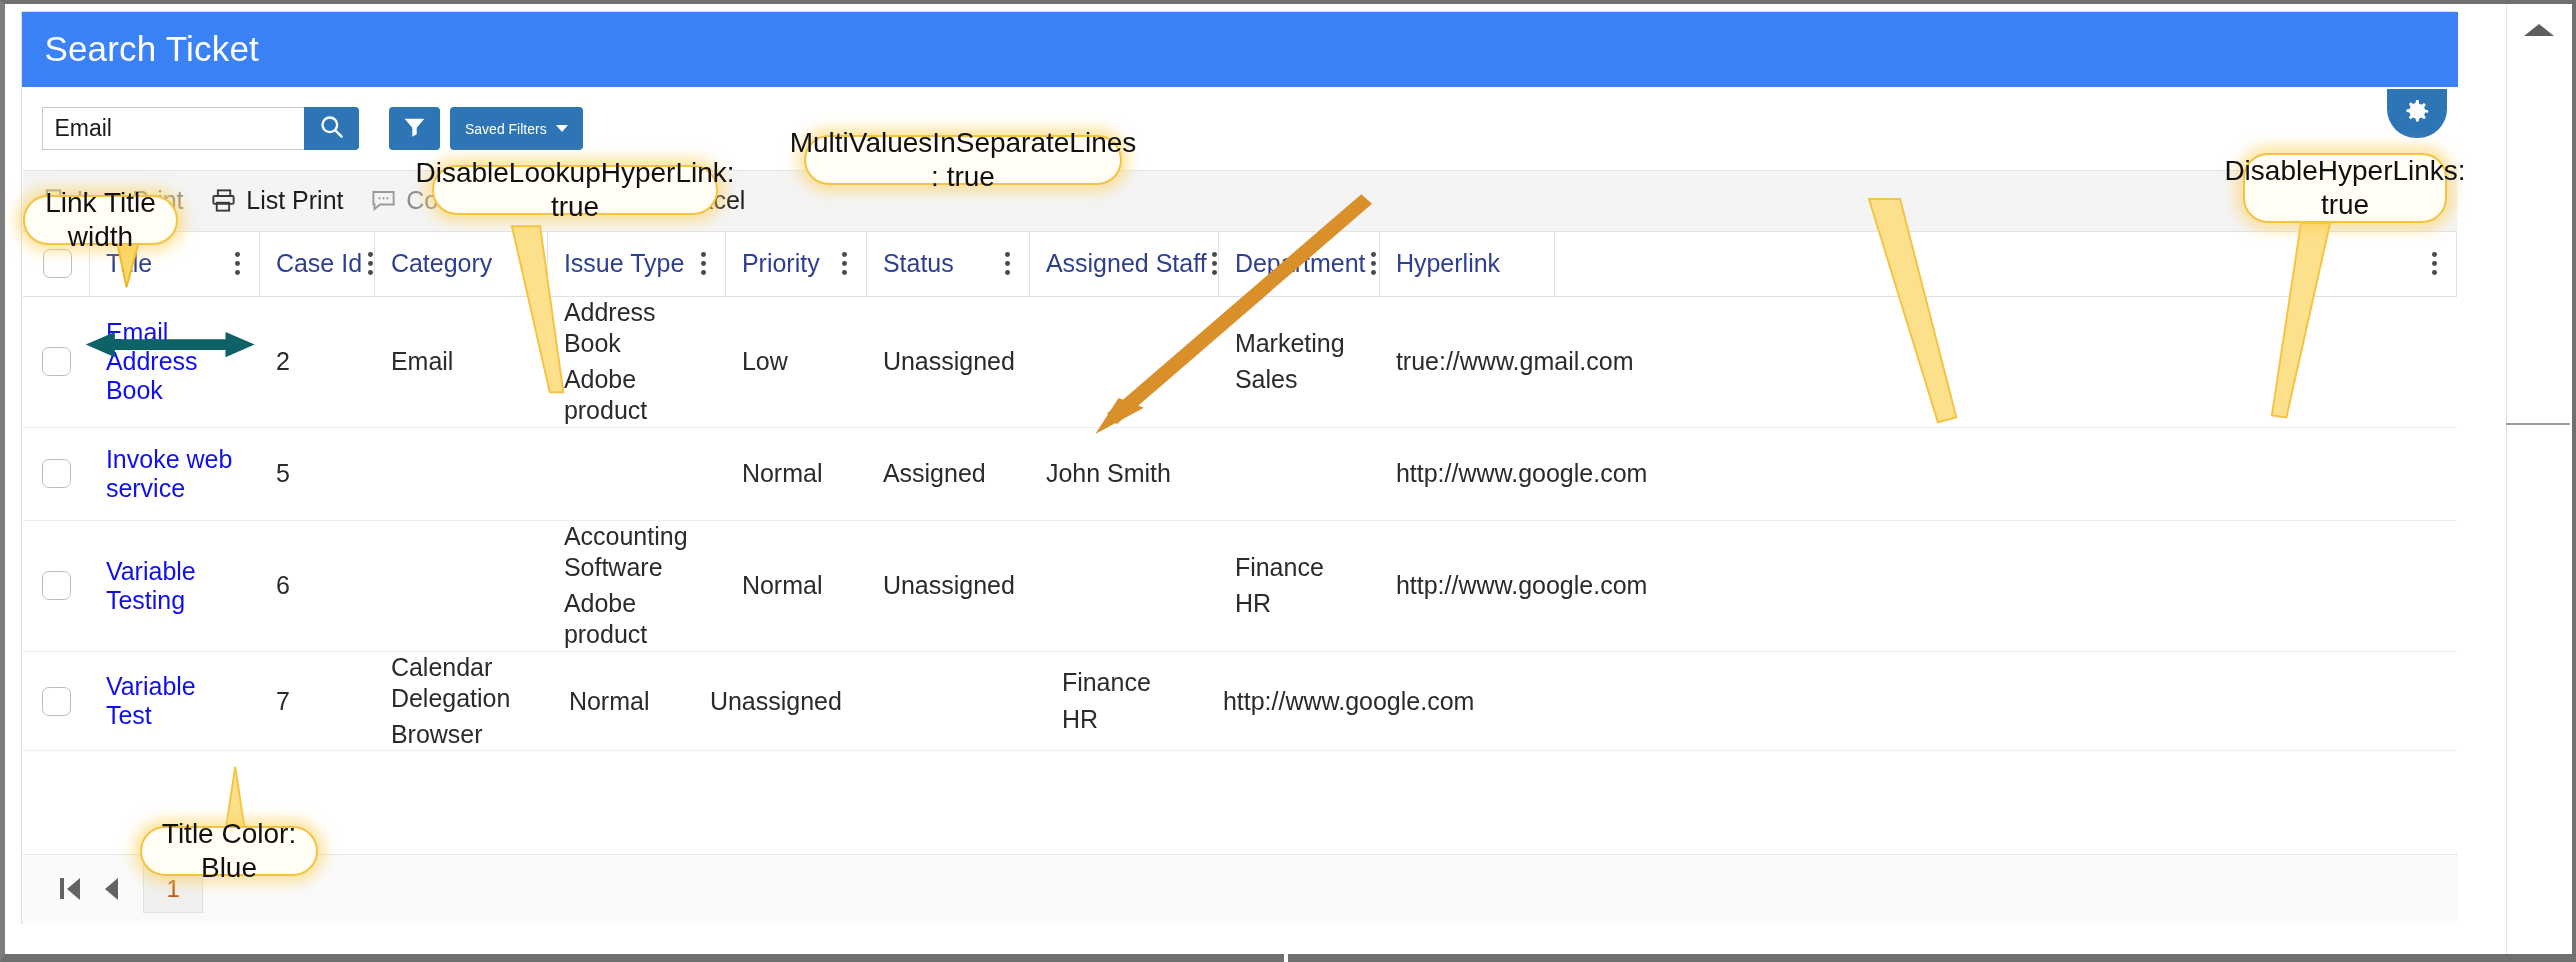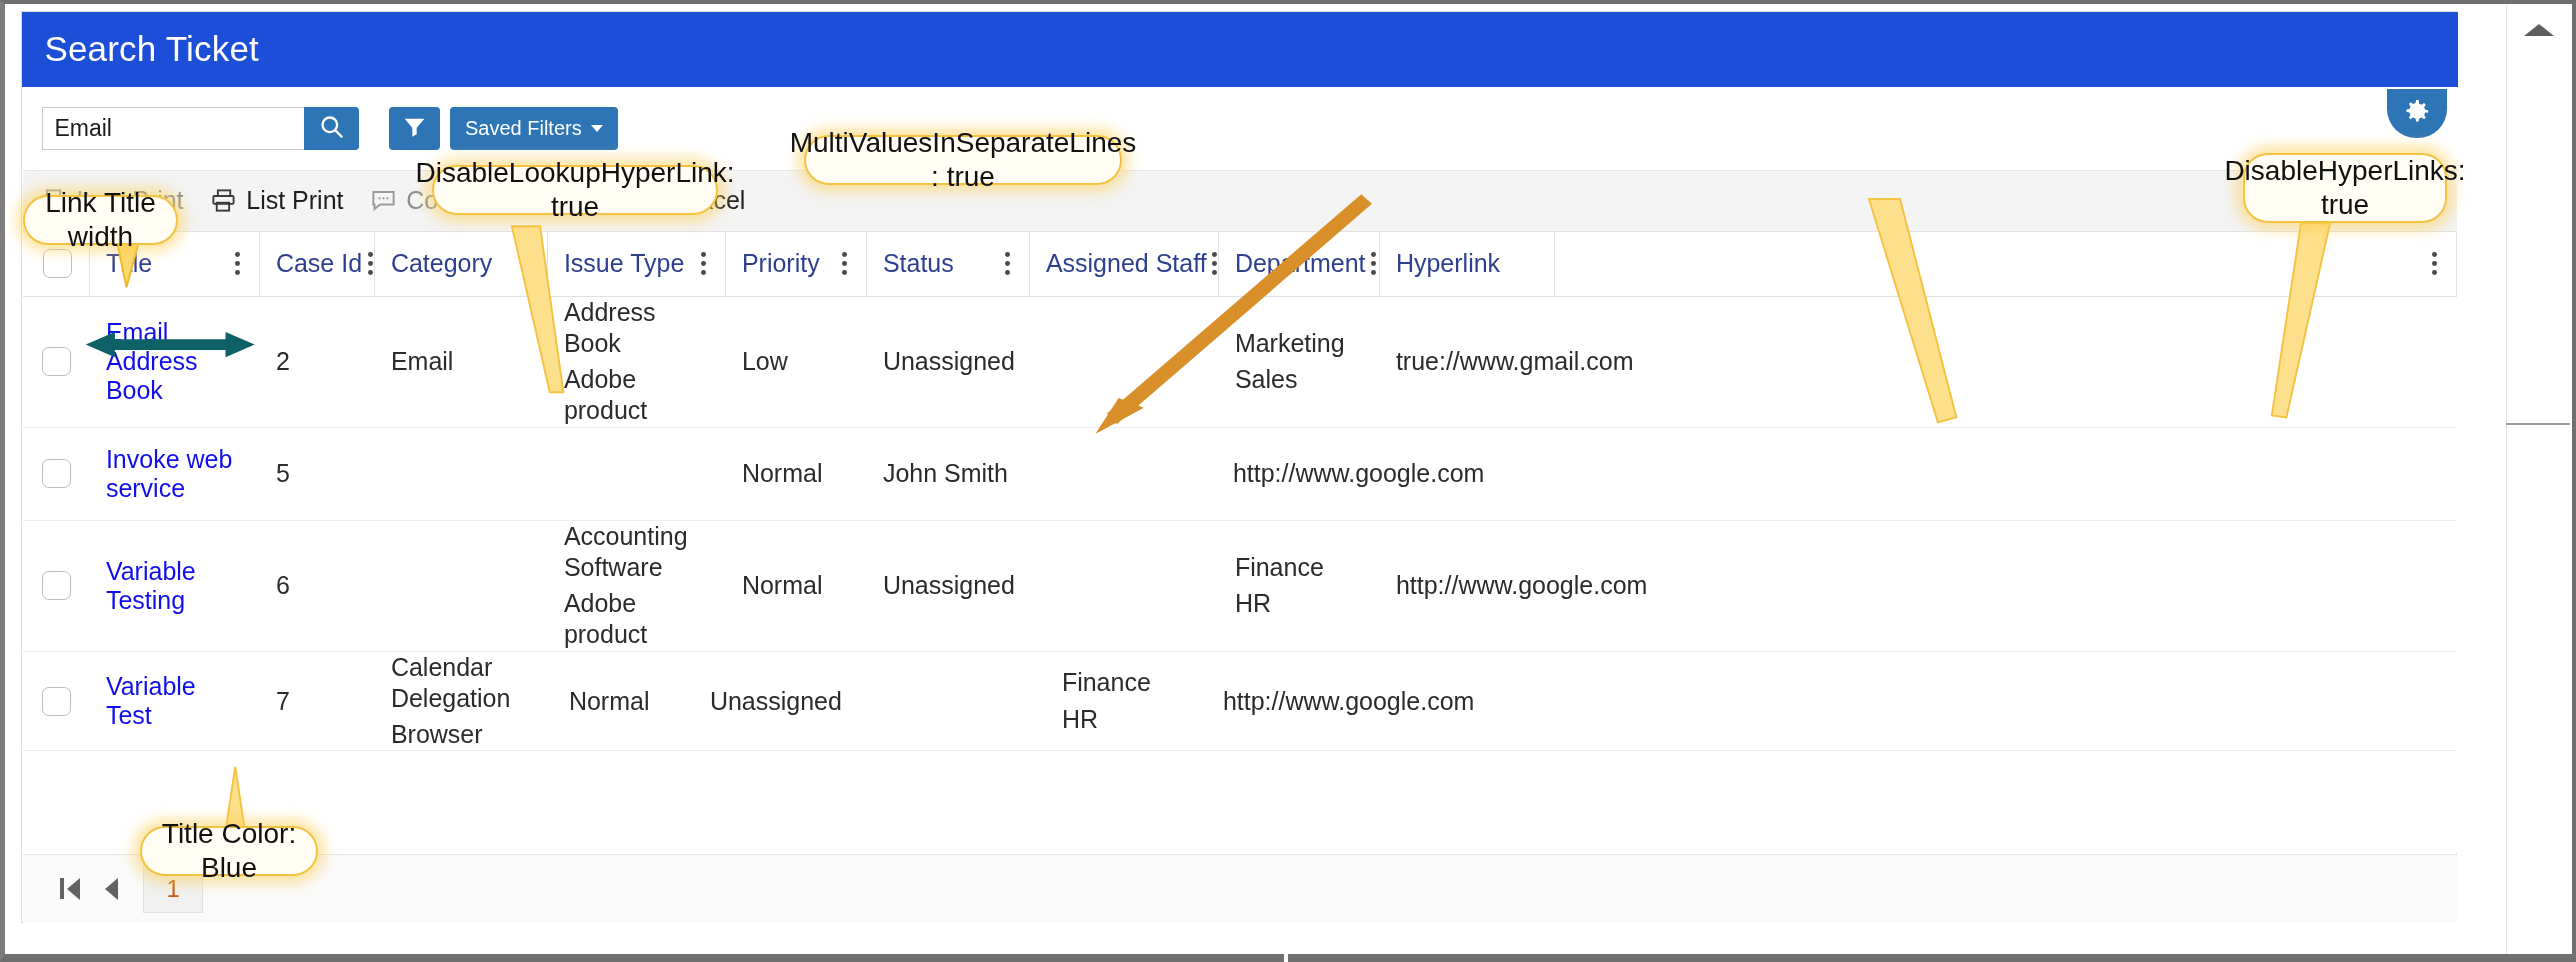--- a/index.html
+++ b/index.html
@@ -44,21 +44,21 @@
   
   #app-panel{
     position:absolute;left:21.4px;top:10.7px;width:2436px;height:912px;
     background:#ffffff;
     box-sizing:border-box;
     border:1px solid #dedede;
   }
   
   #title-bar{
     position:absolute;left:0;top:0;width:2436px;height:75px;
-    background:#1d4ed8;
+    background:#3b82f6;
     display:flex;align-items:center;
   }
   #title-text{
     color:#ffffff;font-size:35px;padding-left:22px;letter-spacing:0.2px;
   }
 
   
   #search-row{
     position:absolute;left:0;top:75px;width:2436px;height:84px;background:#ffffff;
   }
@@ -74,21 +74,21 @@
     display:flex;align-items:center;justify-content:center;cursor:pointer;
   }
   #filter-btn{
     position:absolute;left:367px;top:20.4px;width:51px;height:43px;
     background:#2e75b6;border:none;border-radius:3.9px;
     display:flex;align-items:center;justify-content:center;cursor:pointer;
   }
   #saved-filters-btn{
     position:absolute;left:428px;top:20.4px;height:43px;
     background:#2e75b6;border:none;border-radius:3.9px;color:#fff;
-    font-family:"Liberation Sans",sans-serif;font-size:20px;
+    font-family:"Liberation Sans",sans-serif;font-size:14px;
     padding:0 14.6px;display:flex;align-items:center;gap:9.7px;cursor:pointer;
   }
   .caret-down{
     width:0;height:0;border-left:6.8px solid transparent;border-right:6.8px solid transparent;
     border-top:7.8px solid #ffffff;display:inline-block;
   }
 
   
   #gear-tab{
     position:absolute;right:9.7px;top:77px;width:60px;height:49px;
@@ -398,20 +398,21 @@
       <div class="cell c-check">
           <div class="cb"></div>
         </div>
       <div class="cell c-title">
           <a class="title-link">Invoke web service</a>
         </div>
       <div class="cell c-case">5</div>
       <div class="cell c-cat"></div>
       <div class="cell c-issue"></div>
       <div class="cell c-pri">Normal</div>
+      <div class="cell c-status">Assigned</div>
       <div class="cell c-staff">John Smith</div>
       <div class="cell c-dept"></div>
       <div class="cell c-link">
         <span style="white-space:nowrap">http://www.google.com</span>
       </div>
       <div class="cell c-last"></div>
     </div>
 
     <div class="row">
       <div class="cell c-check">

